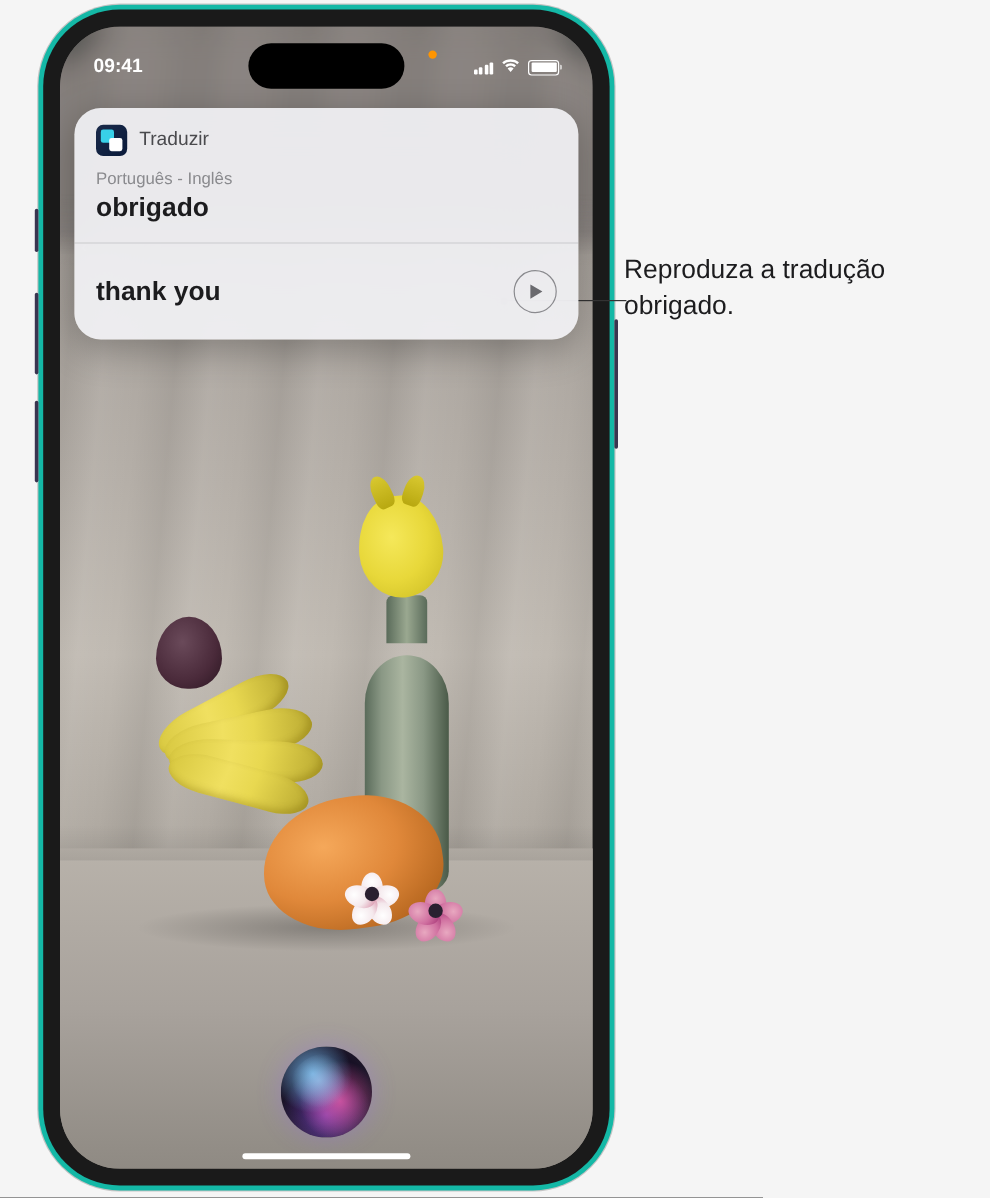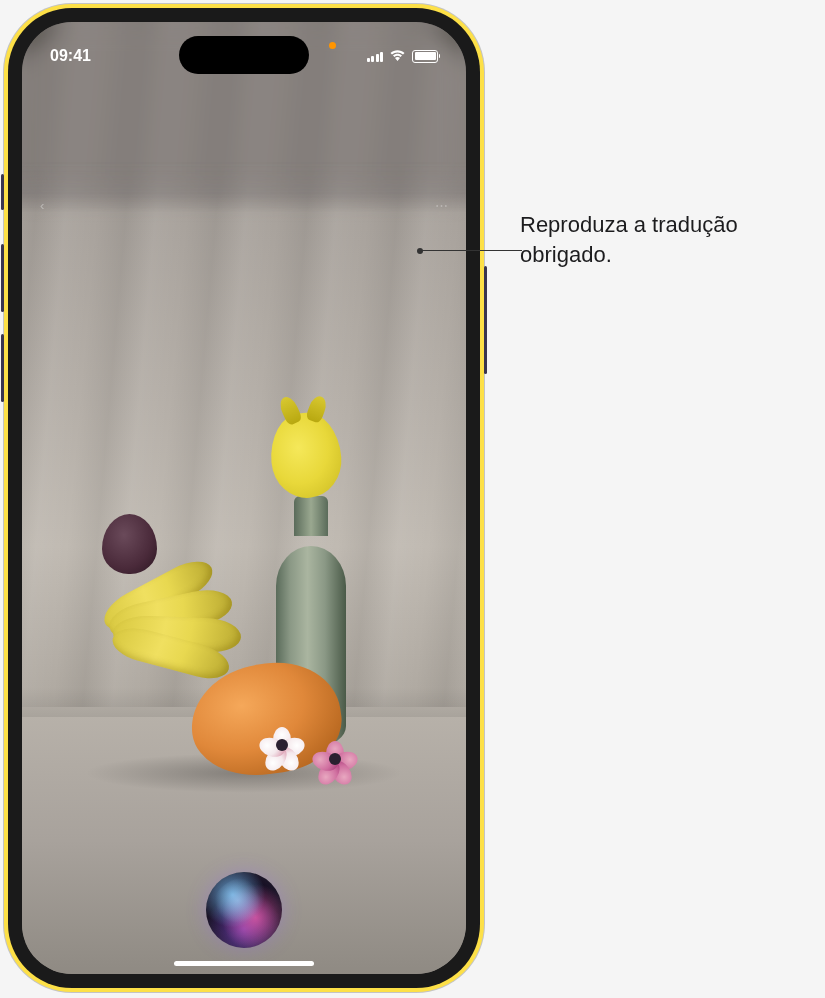--- a/index.html
+++ b/index.html
@@ -5,25 +5,25 @@
     * { margin: 0; padding: 0; box-sizing: border-box; }
     body {
       font-family: -apple-system, BlinkMacSystemFont, "Helvetica Neue", sans-serif;
       background: #f5f5f5;
       width: 825px;
       height: 998px;
       position: relative;
     }
     .phone-frame {
       position: absolute;
-      left: 4px;
+      left: 32px;
       top: 4px;
       width: 480px;
       height: 988px;
-      background: #fde047;
+      background: #14b8a6;
       border-radius: 68px;
       padding: 4px;
       box-shadow: 0 0 0 1px rgba(0,0,0,0.2);
     }
     .phone-frame-inner {
       width: 100%;
       height: 100%;
       background: #1a1a1a;
       border-radius: 64px;
       padding: 14px;
@@ -519,20 +519,41 @@
             <div class="battery-fill"></div>
           </div>
         </div>
       </div>
 
       <div class="photo-topbar">
         <span>‹</span>
         <span>⋯</span>
       </div>
 
+      <div class="translate-card">
+        <div class="card-top">
+          <div class="card-header">
+            <div class="app-icon">
+              <div class="app-icon-glyph"></div>
+            </div>
+            <div class="app-name">Traduzir</div>
+          </div>
+          <div class="lang-pair">Português - Inglês</div>
+          <div class="source-text">obrigado</div>
+        </div>
+        <div class="card-divider"></div>
+        <div class="card-bottom">
+          <div class="translated-text">thank you</div>
+          <div class="play-button">
+            <svg viewBox="0 0 12 14">
+              <path d="M1 1 L11 7 L1 13 Z" fill="#6a6a6e"></path>
+            </svg>
+          </div>
+        </div>
+      </div>
 
       <div class="siri-orb"></div>
       <div class="home-indicator"></div>
 
     </div>
   </div>
 </div>
 
 <div class="callout-line"></div>
 <div class="callout">Reproduza a tradução obrigado.</div>

